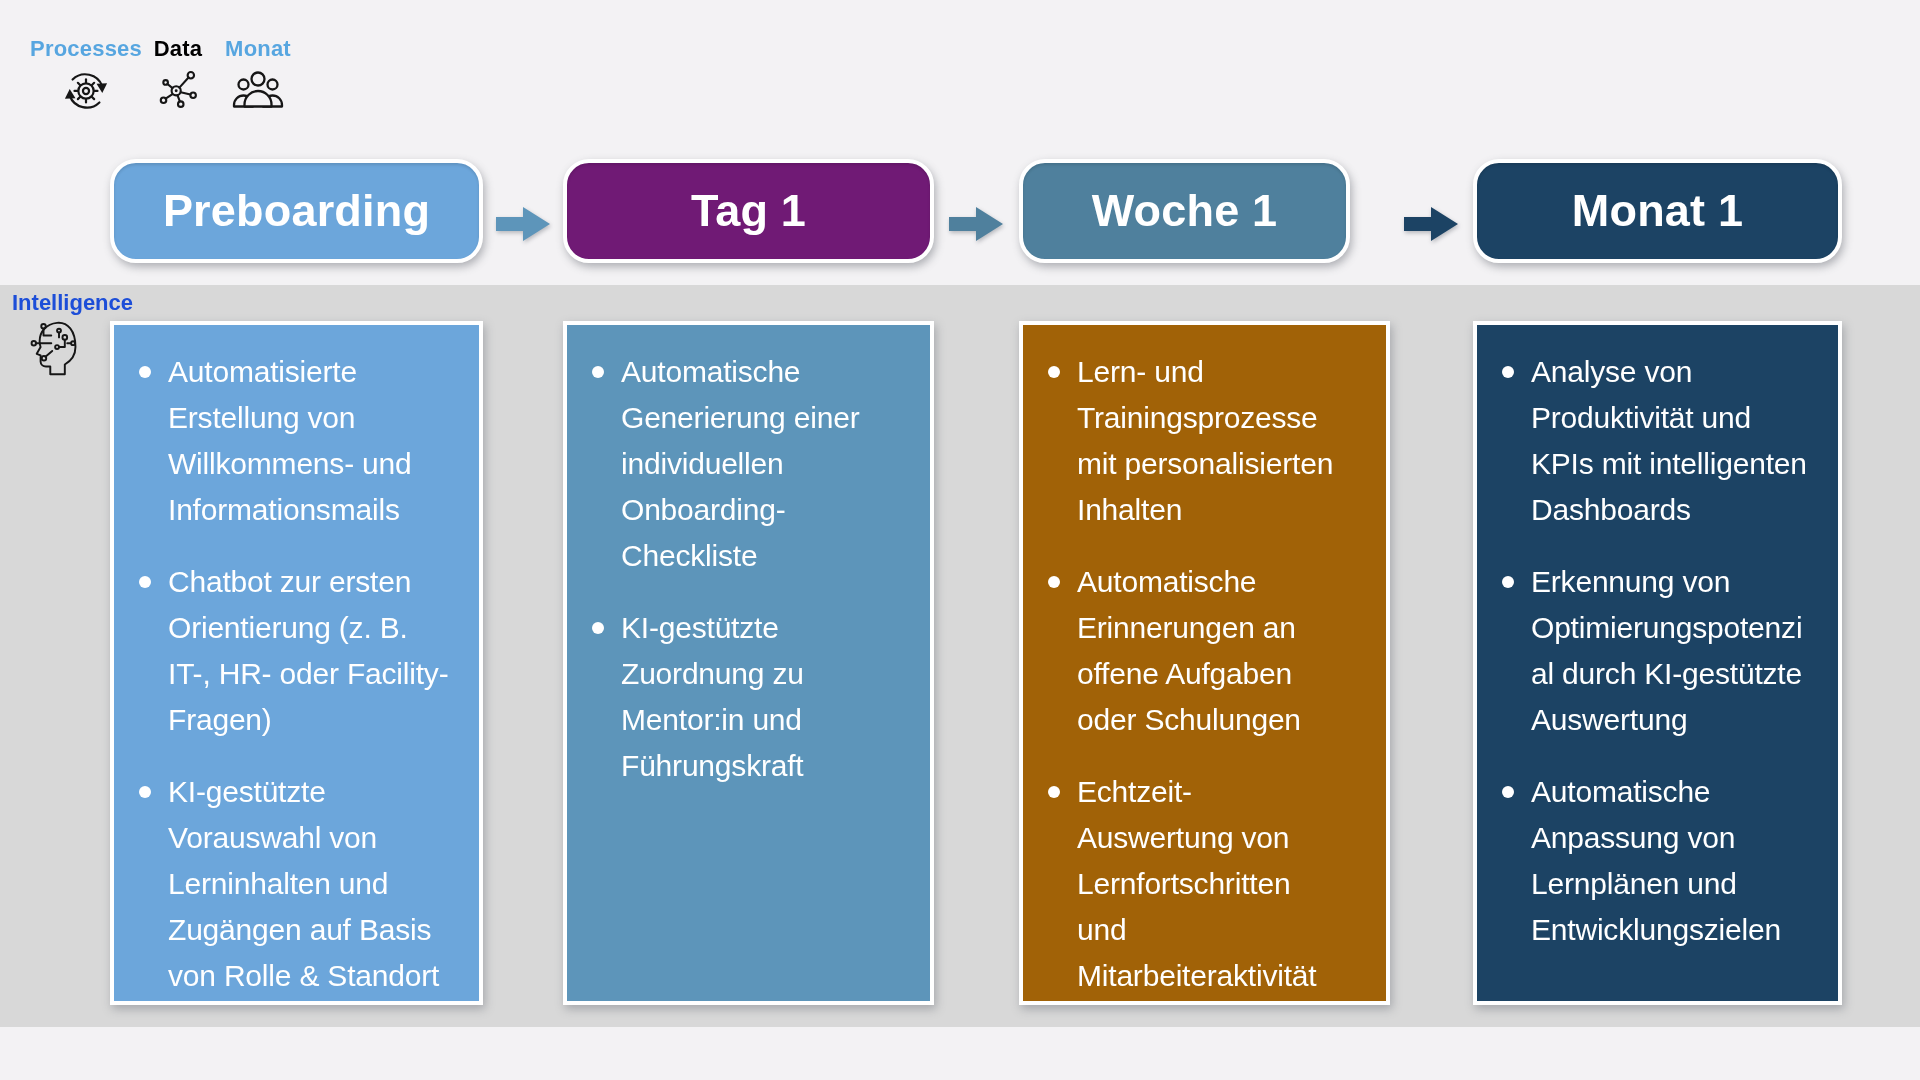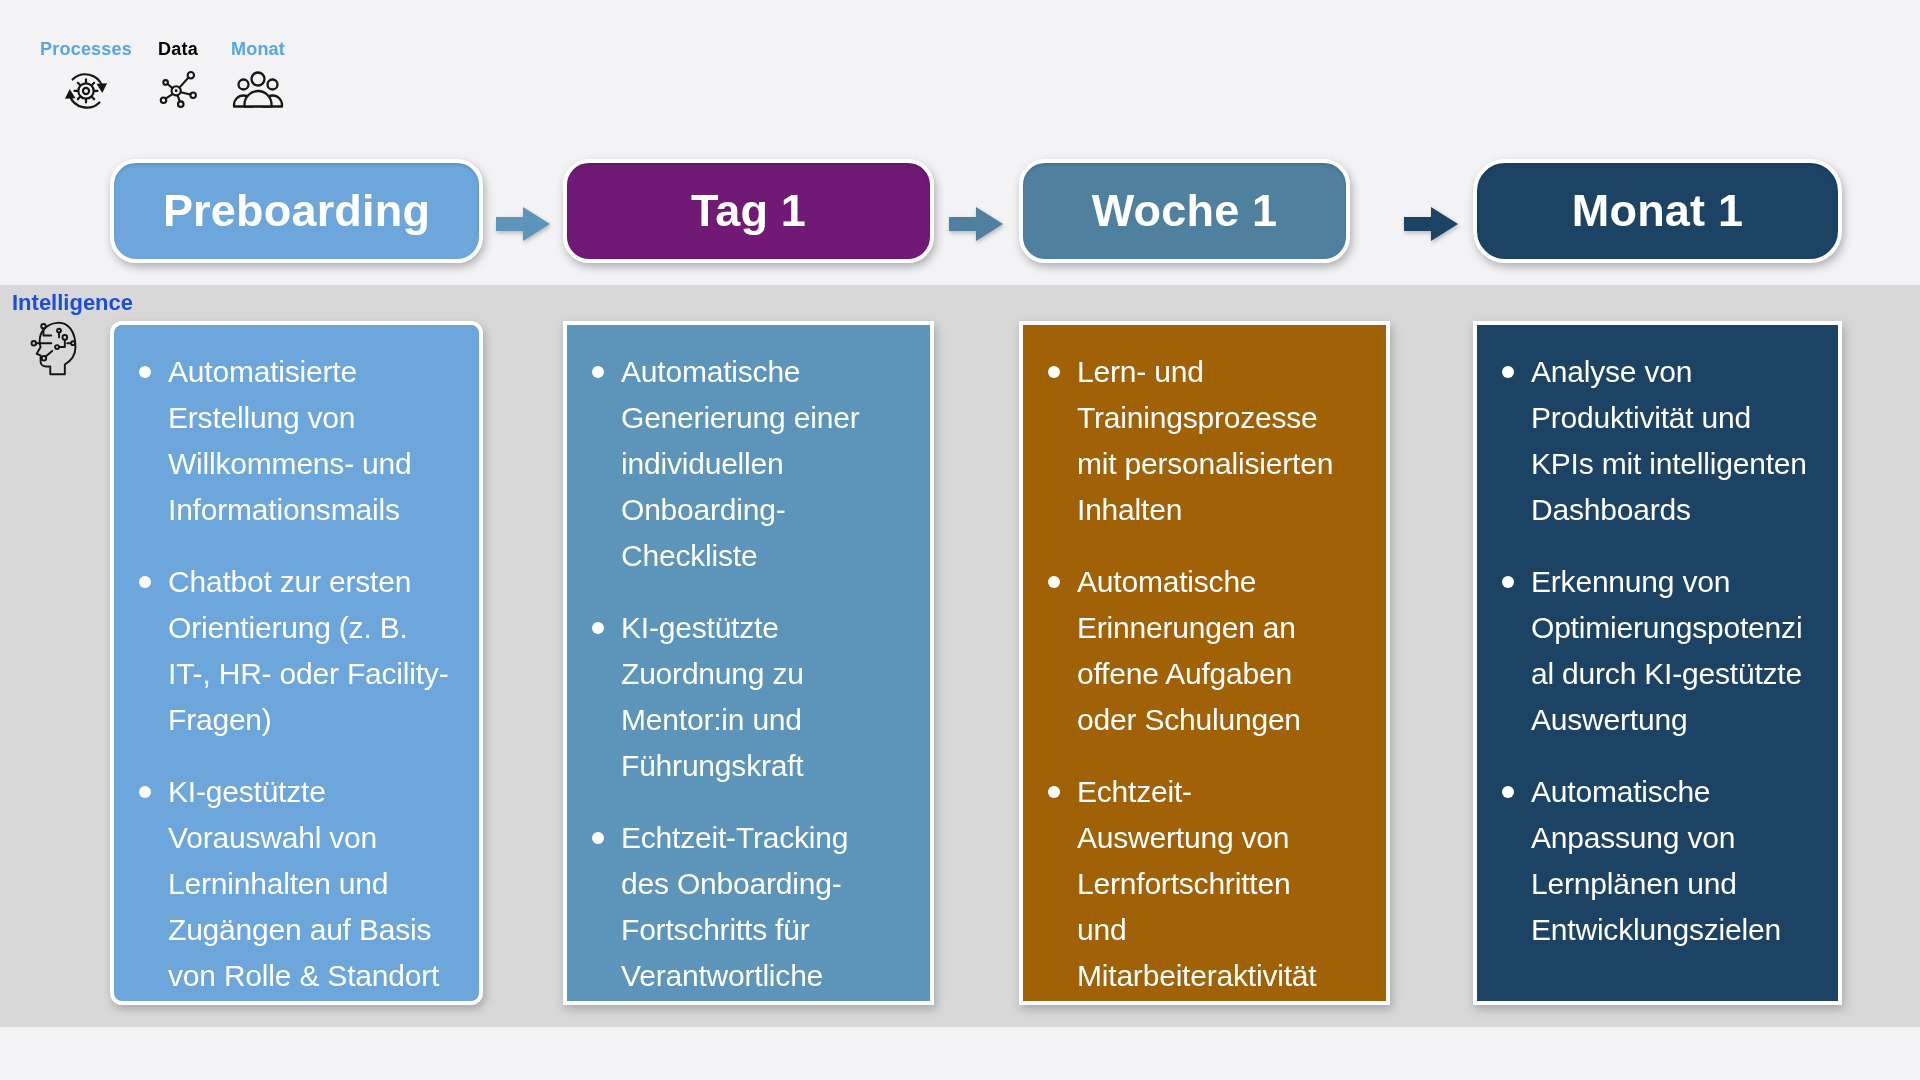--- a/index.html
+++ b/index.html
@@ -10,36 +10,36 @@
   .stage{position:absolute;inset:0;width:1920px;height:1080px;}
 
   
   .band{position:absolute;left:0;top:285px;width:1920px;height:742px;}
 
   
   .legend-item{position:absolute;top:36px;text-align:center;}
   .legend-item.li-0{left:28px;width:116px;}
   .legend-item.li-1{left:142px;width:72px;}
   .legend-item.li-2{left:214px;width:88px;}
-  .legend-label{font-size:18px;font-weight:bold;line-height:26px;letter-spacing:.2px;}
+  .legend-label{font-size:22px;font-weight:bold;line-height:26px;letter-spacing:.2px;}
   .legend-icon{display:block;margin:5px auto 0 auto;}
 
   
   .intel-label{position:absolute;left:12px;top:290px;font-size:22px;font-weight:bold;}
   .intel-icon{position:absolute;left:28px;top:318px;}
 
   
   .pill{position:absolute;top:159px;height:104px;border:4px solid #fff;border-radius:26px;
         display:flex;align-items:center;justify-content:center;
         box-shadow:2px 4px 9px rgba(90,95,105,.45), inset 0 2px 3px rgba(0,0,0,.12);}
   .pill .pill-title{color:#fff;font-weight:bold;font-size:45px;letter-spacing:.2px;}
   .pill.p0{left:110px;width:373px;text-align:right;}
   .pill.p1{left:563px;width:371px;}
   .pill.p2{left:1019px;width:331px;}
-  .pill.p3{left:1473px;width:369px;border-radius:32px;}
+  .pill.p3{left:1473px;width:369px;}
 
   
   .arrow{position:absolute;top:204px;width:54px;height:40px;
          filter:drop-shadow(1px 2px 2px rgba(90,95,105,.4));}
   .arrow.a0{left:496px;}
   .arrow.a1{left:949px;}
   .arrow.a2{left:1404px;}
 
   
   .box{position:absolute;top:321px;height:684px;border:4px solid #fff;
@@ -149,21 +149,21 @@
   <svg class="arrow a0" viewBox="0 0 54 40">
     <polygon points="0,13 27,13 27,3 54,20 27,37 27,27 0,27" fill="#5D95BA"></polygon>
   </svg>
   <svg class="arrow a1" viewBox="0 0 54 40">
     <polygon points="0,13 27,13 27,3 54,20 27,37 27,27 0,27" fill="#4F809D"></polygon>
   </svg>
   <svg class="arrow a2" viewBox="0 0 54 40">
     <polygon points="0,13 27,13 27,3 54,20 27,37 27,27 0,27" fill="#1C4364"></polygon>
   </svg>
 
-  <div class="box b0" style="background-color: rgb(108, 166, 219); border-radius: 12px;">
+  <div class="box b0" style="background-color: rgb(108, 166, 219);">
     <ul>
       <li><span class="dot"></span><span class="txt">Automatisierte
 Erstellung von
 Willkommens- und
 Informationsmails</span></li>
       <li><span class="dot"></span><span class="txt">Chatbot zur ersten
 Orientierung (z. B.
 IT-, HR- oder Facility-
 Fragen)</span></li>
       <li><span class="dot"></span><span class="txt">KI-gestützte
@@ -178,24 +178,20 @@
     <ul>
       <li><span class="dot"></span><span class="txt">Automatische
 Generierung einer
 individuellen
 Onboarding-
 Checkliste</span></li>
       <li><span class="dot"></span><span class="txt">KI-gestützte
 Zuordnung zu
 Mentor:in und
 Führungskraft</span></li>
-      <li><span class="dot"></span><span class="txt">Echtzeit-Tracking
-des Onboarding-
-Fortschritts für
-Verantwortliche</span></li>
     </ul>
   </div>
 
   <div class="box b2" style="background-color: #a16207;">
     <ul>
       <li><span class="dot"></span><span class="txt">Lern- und
 Trainingsprozesse
 mit personalisierten
 Inhalten</span></li>
       <li><span class="dot"></span><span class="txt">Automatische

